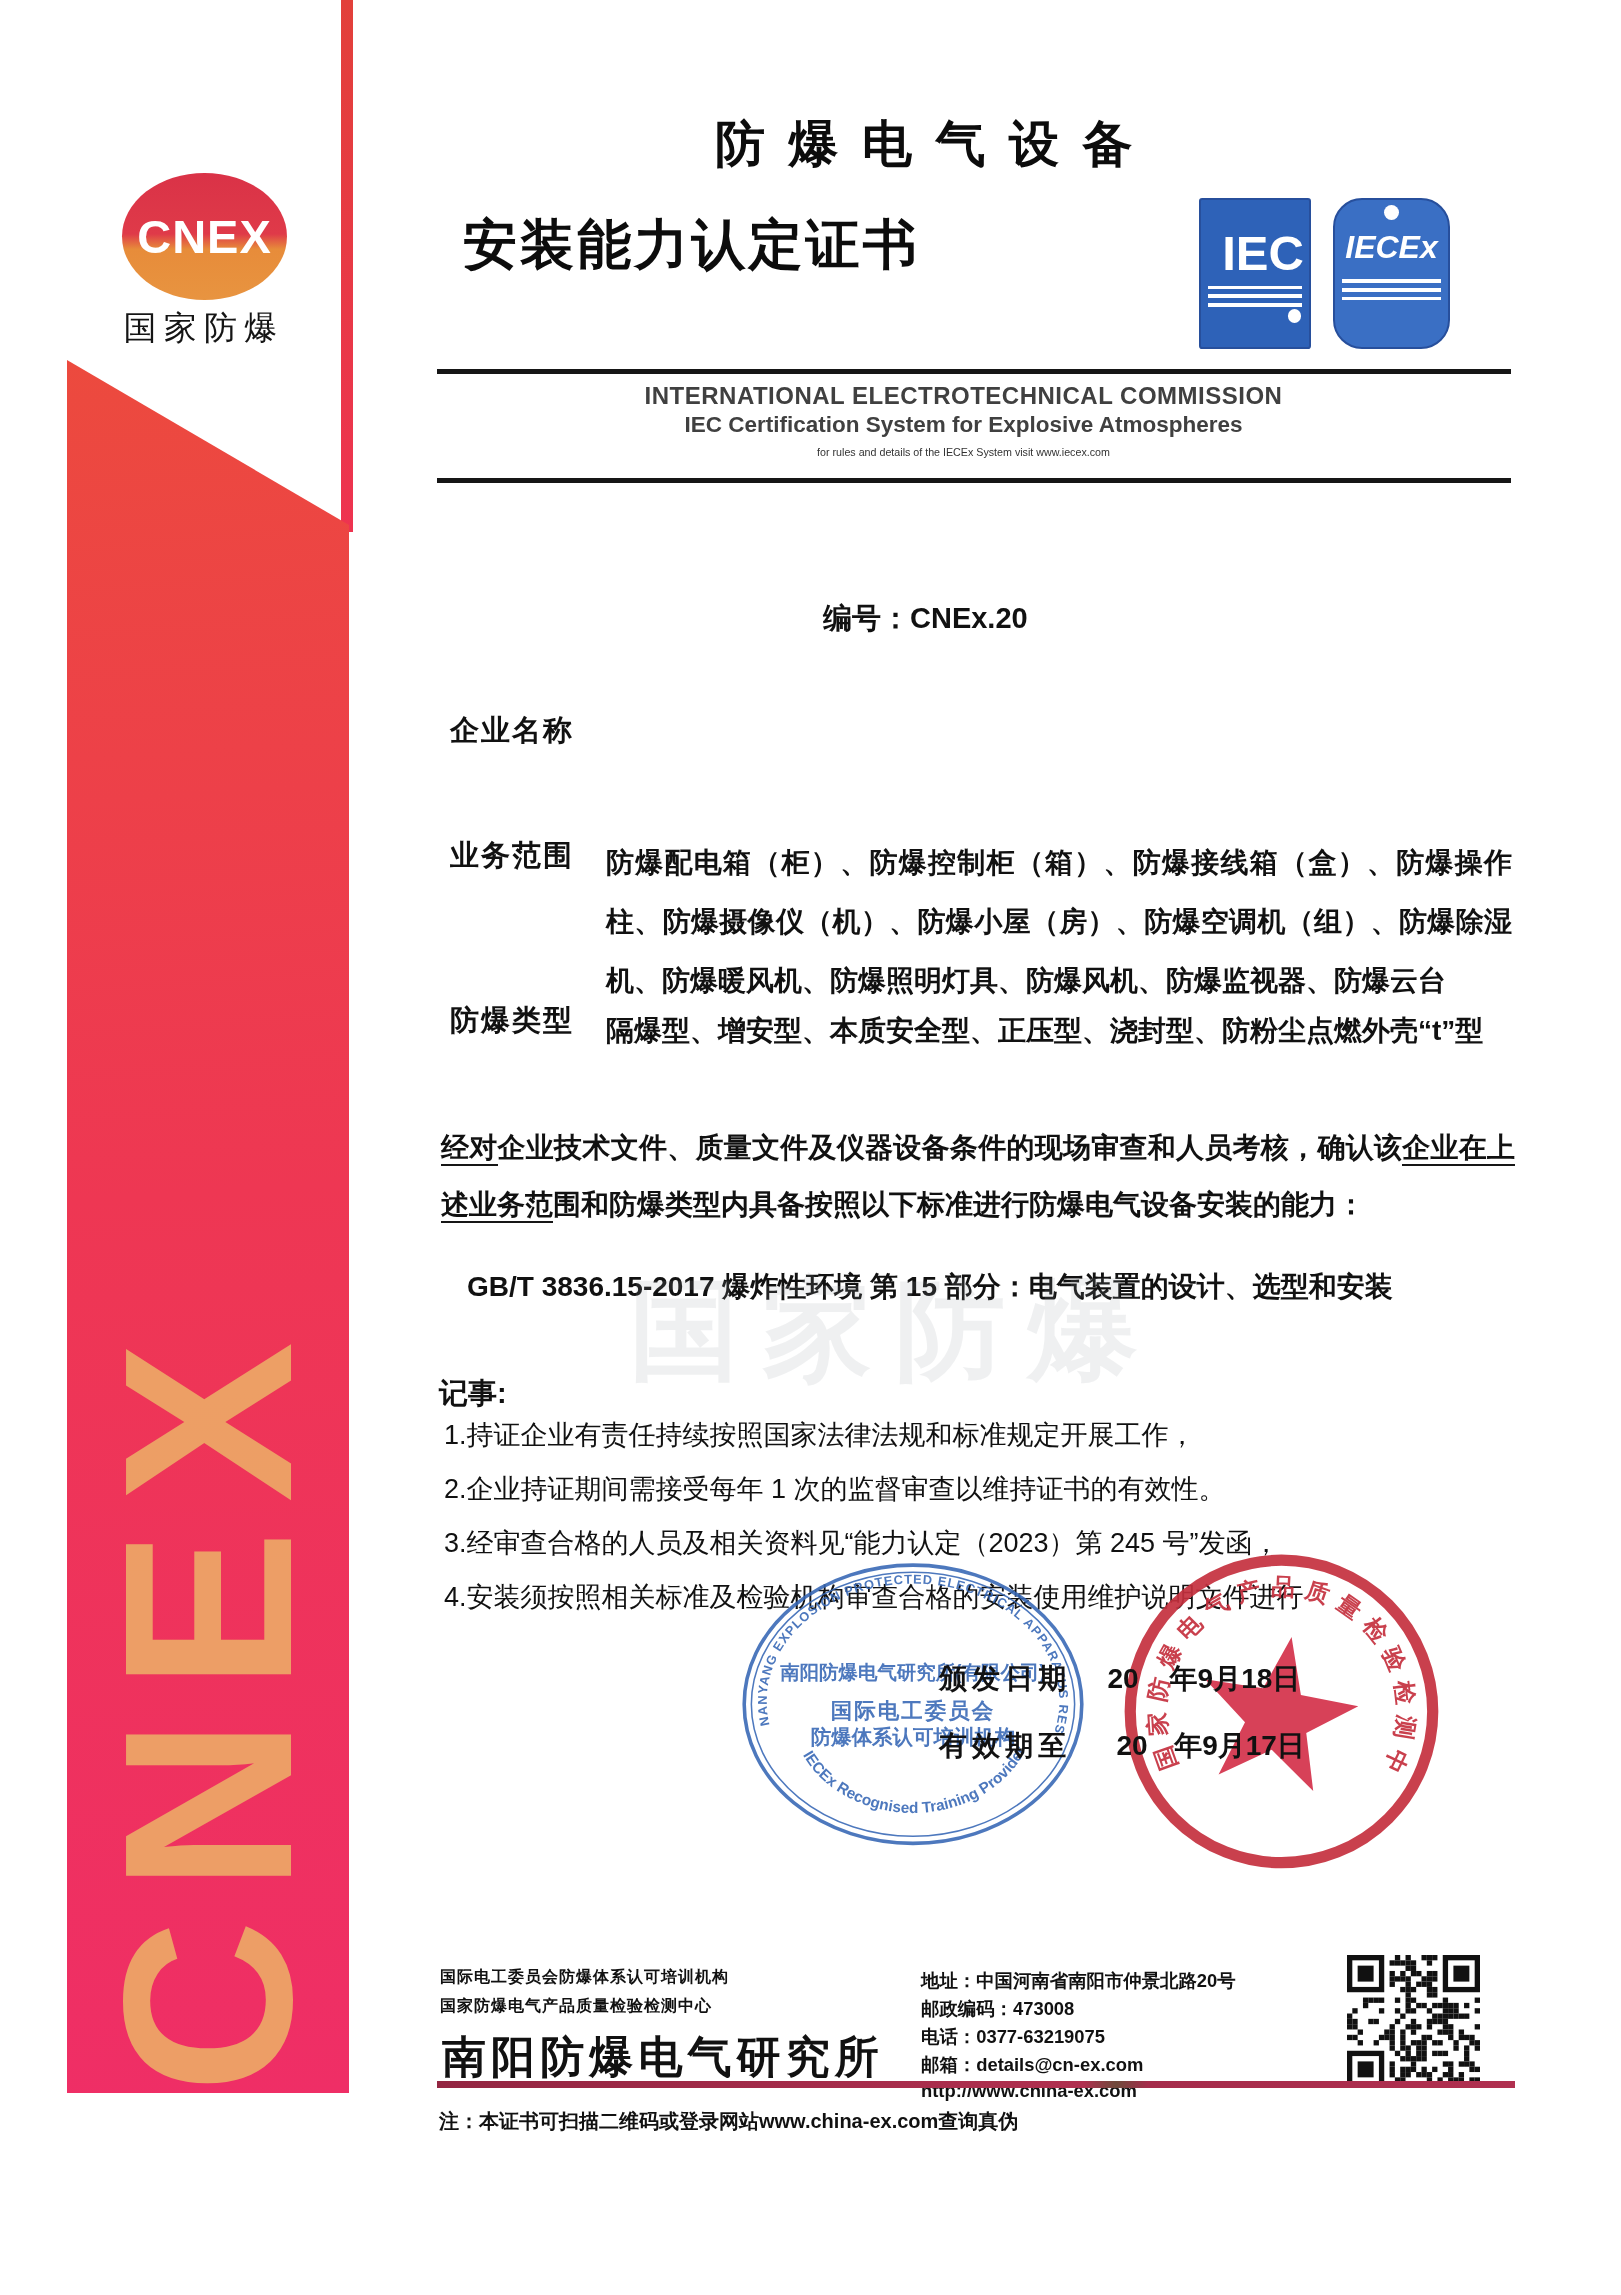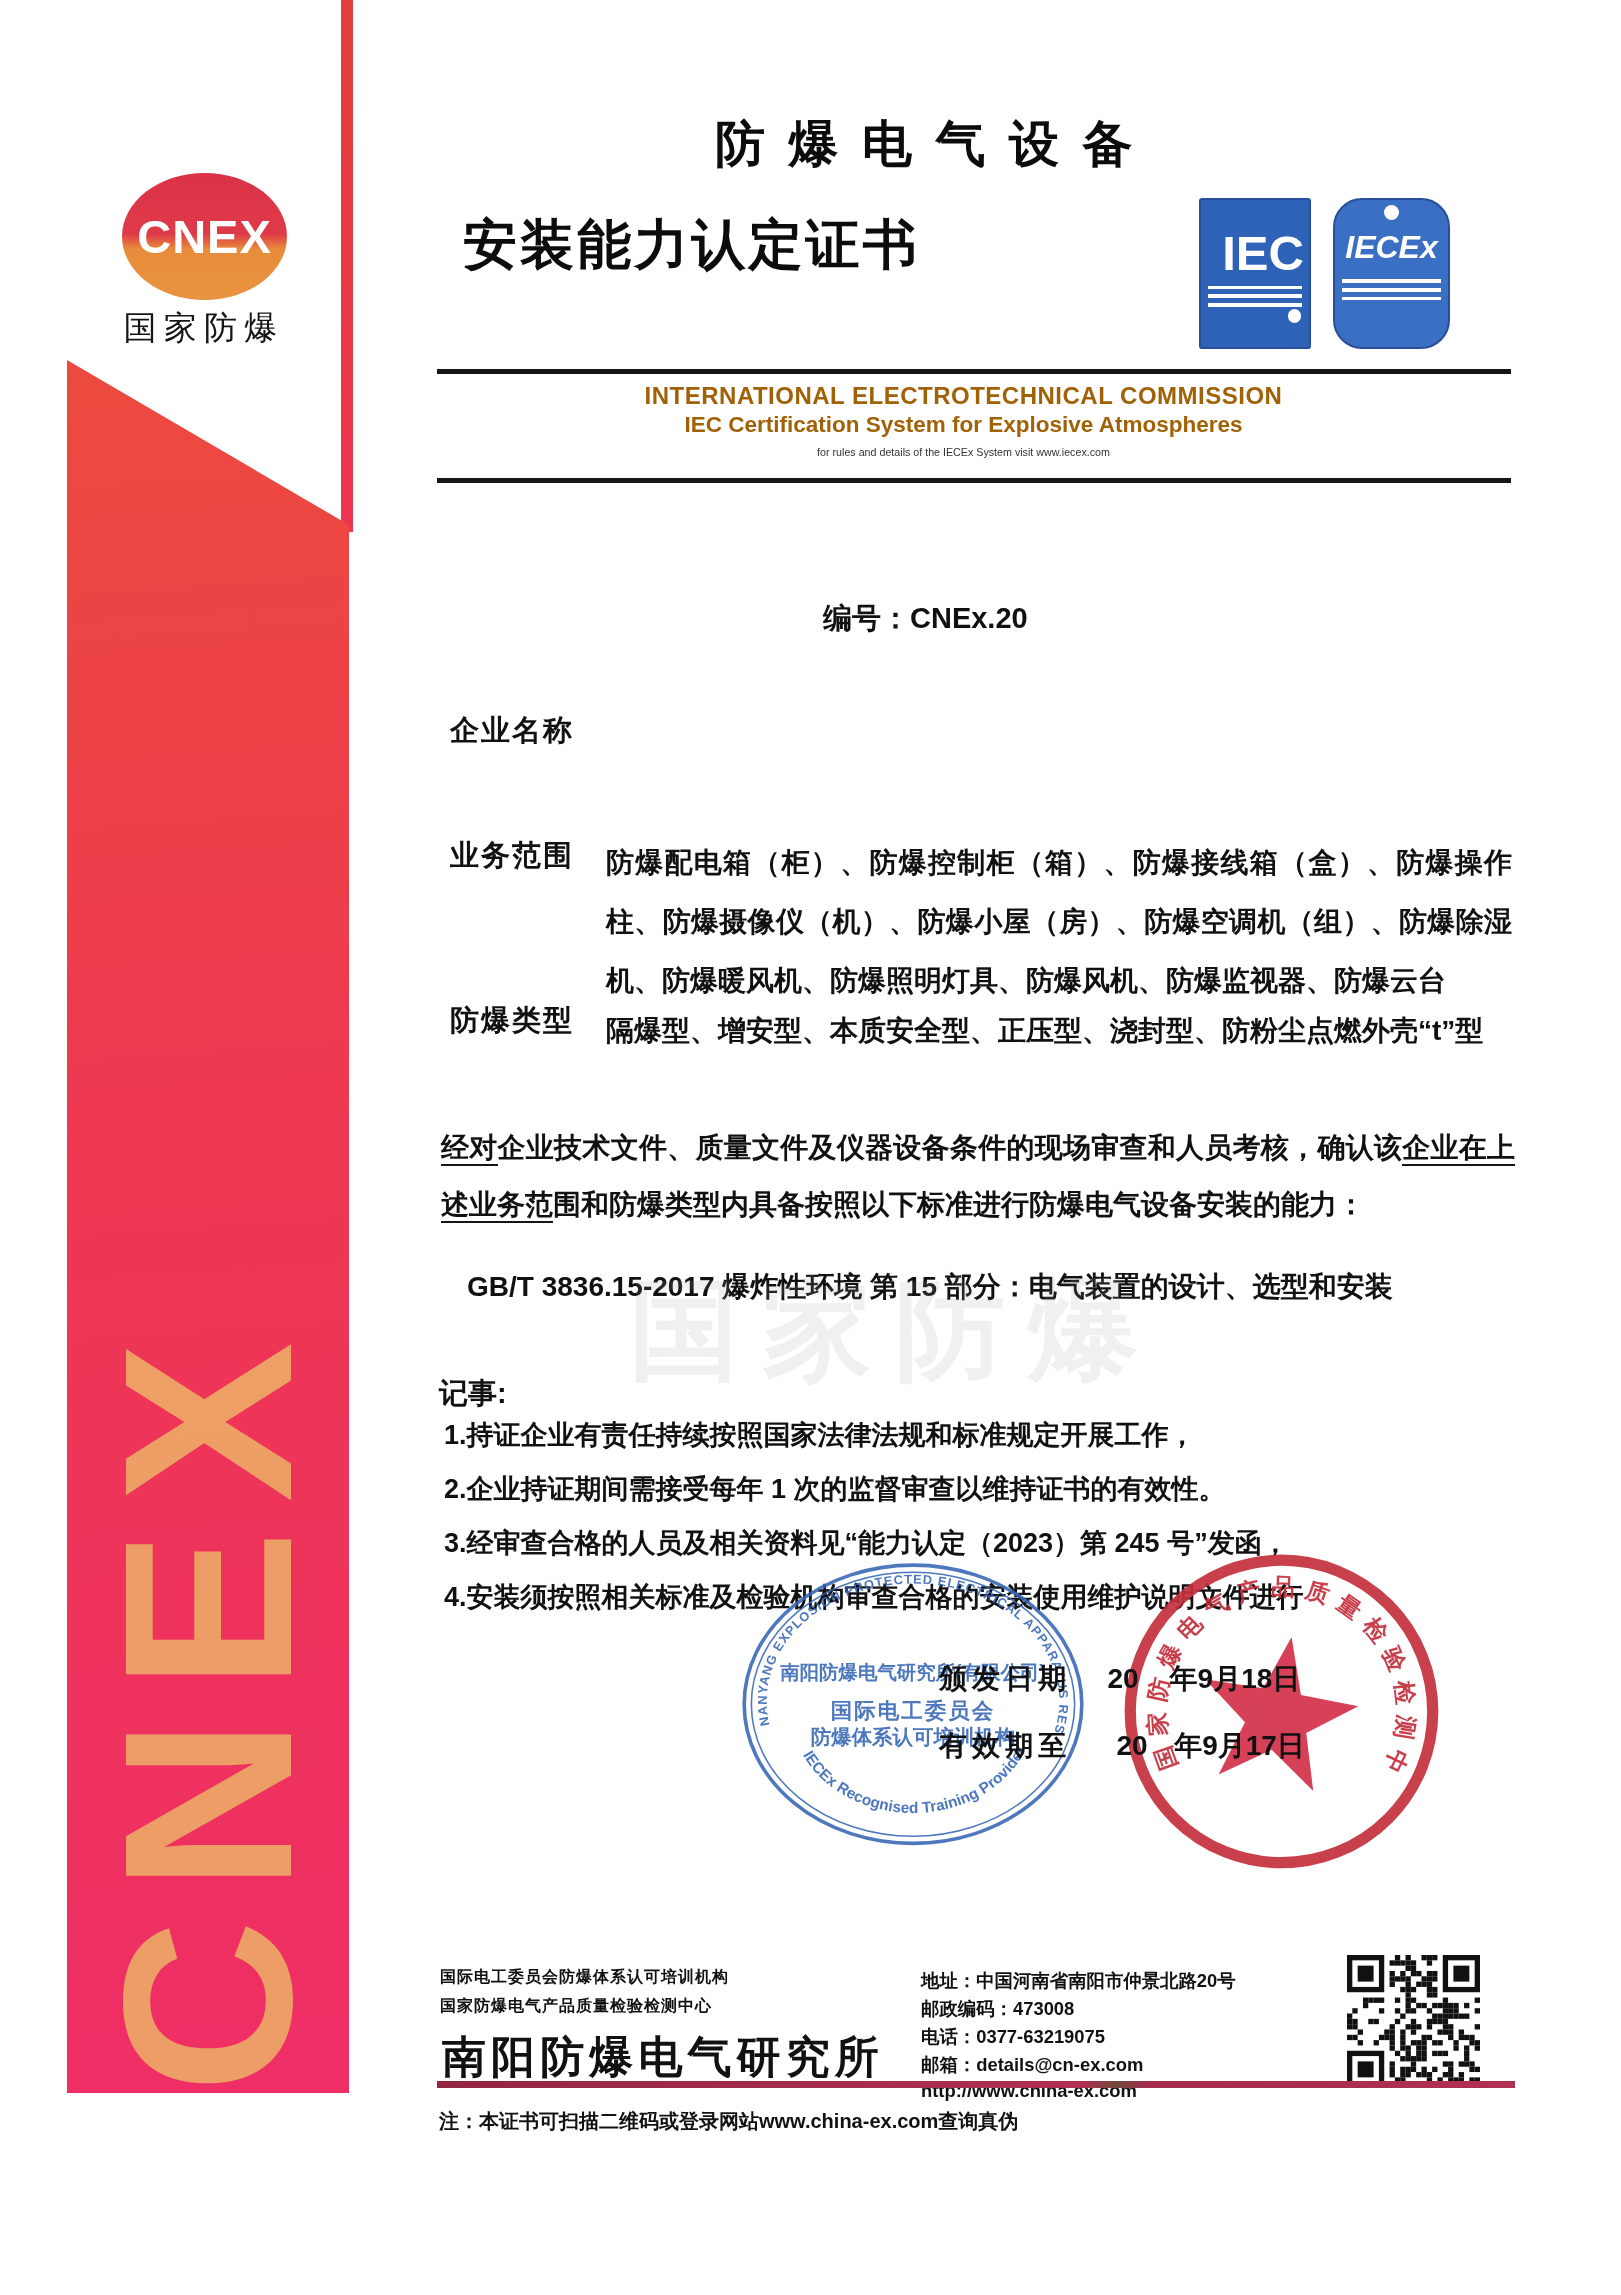--- a/index.html
+++ b/index.html
@@ -26,28 +26,28 @@
   
   .super-title{position:absolute;left:715px;top:111px;font-size:50px;font-weight:bold;
                letter-spacing:23.5px;color:#0c0c0c;white-space:nowrap;}
   .main-title{position:absolute;left:463px;top:209px;font-size:54px;font-weight:bold;
               letter-spacing:3.1px;color:#0c0c0c;white-space:nowrap;}
   .iec-box{position:absolute;top:198px;background:#2e62b8;border:2.6px solid #274f9c;border-radius:3.1px;
            color:#fff;overflow:hidden;}
   .iec-box .big{font-weight:bold;text-align:center;}
   .iec-lines div{height:3.6px;background:#fff;margin:5.1px 7.2px 0 7.2px;}
   .rule{position:absolute;left:437px;width:1074px;height:5.1px;background:#161616;}
-  .intl{position:absolute;left:437px;width:1053px;text-align:center;color:#a16207;}
+  .intl{position:absolute;left:437px;width:1053px;text-align:center;color:#404040;}
   
   .num-row{position:absolute;left:823px;top:599px;font-size:29px;font-weight:bold;}
   .flabel{font-size:29px;font-weight:bold;letter-spacing:2px;white-space:nowrap;}
   .fvalue{font-size:28px;font-weight:600;line-height:59px;}
   .para{position:absolute;left:441px;width:1074px;font-size:28px;font-weight:600;line-height:57px;text-align:justify;}
   .u{border-bottom:2.6px solid #161616;padding-bottom:1px;}
-  .note-line{position:absolute;left:444px;font-size:27px;font-weight:700;white-space:nowrap;text-align:center;}
+  .note-line{position:absolute;left:444px;font-size:27px;font-weight:400;white-space:nowrap;text-align:center;}
   .date-row{position:absolute;left:939px;display:flex;align-items:baseline;font-size:28px;font-weight:bold;z-index:6;}
   .watermark{position:absolute;left:629px;top:1257px;font-size:110px;font-weight:bold;
              letter-spacing:23px;color:#9aa0a6;opacity:.15;}
   
   .stamp{position:absolute;z-index:4;}
   
   .f-org{position:absolute;left:440px;font-size:16px;font-weight:bold;letter-spacing:1px;white-space:nowrap;}
   .f-name{position:absolute;left:442px;top:2028px;font-size:44px;font-weight:bold;letter-spacing:5.1px;white-space:nowrap;}
   .f-contact{position:absolute;left:921px;font-size:18.4px;font-weight:600;white-space:nowrap;}
   .sep{position:absolute;left:437px;top:2081px;width:1078px;height:7.2px;

